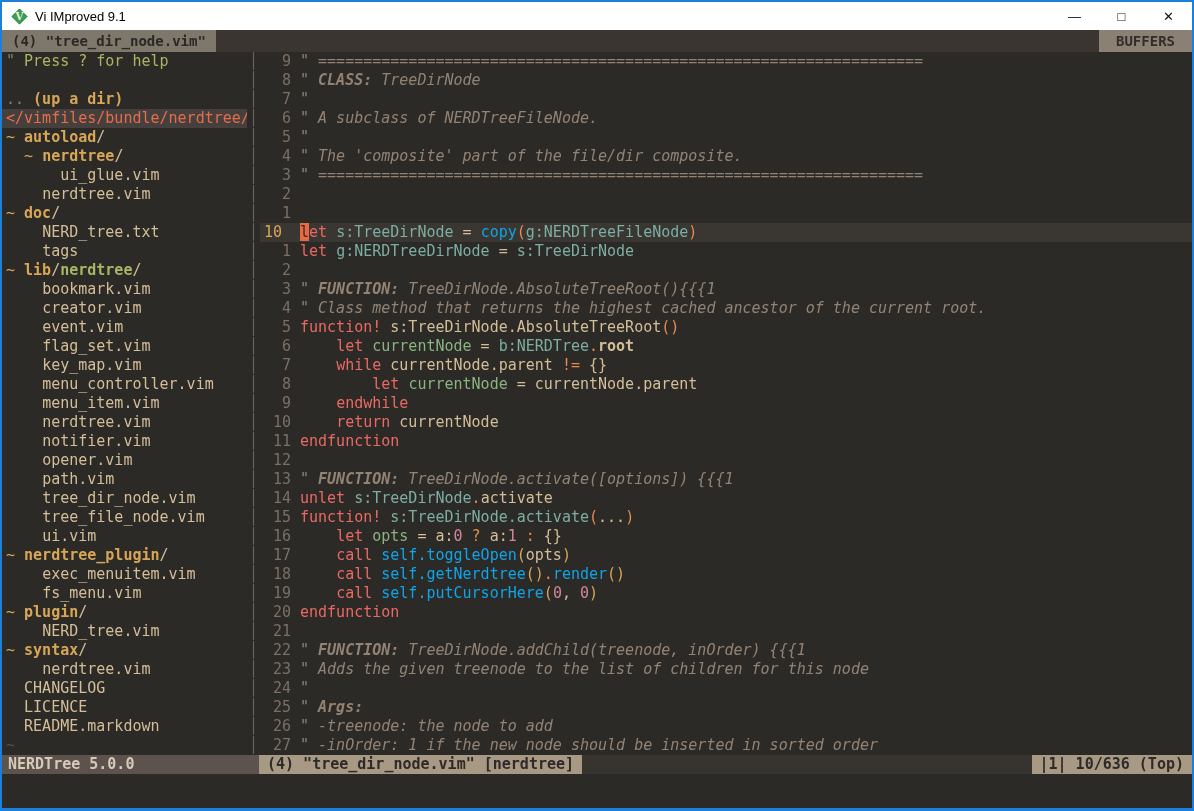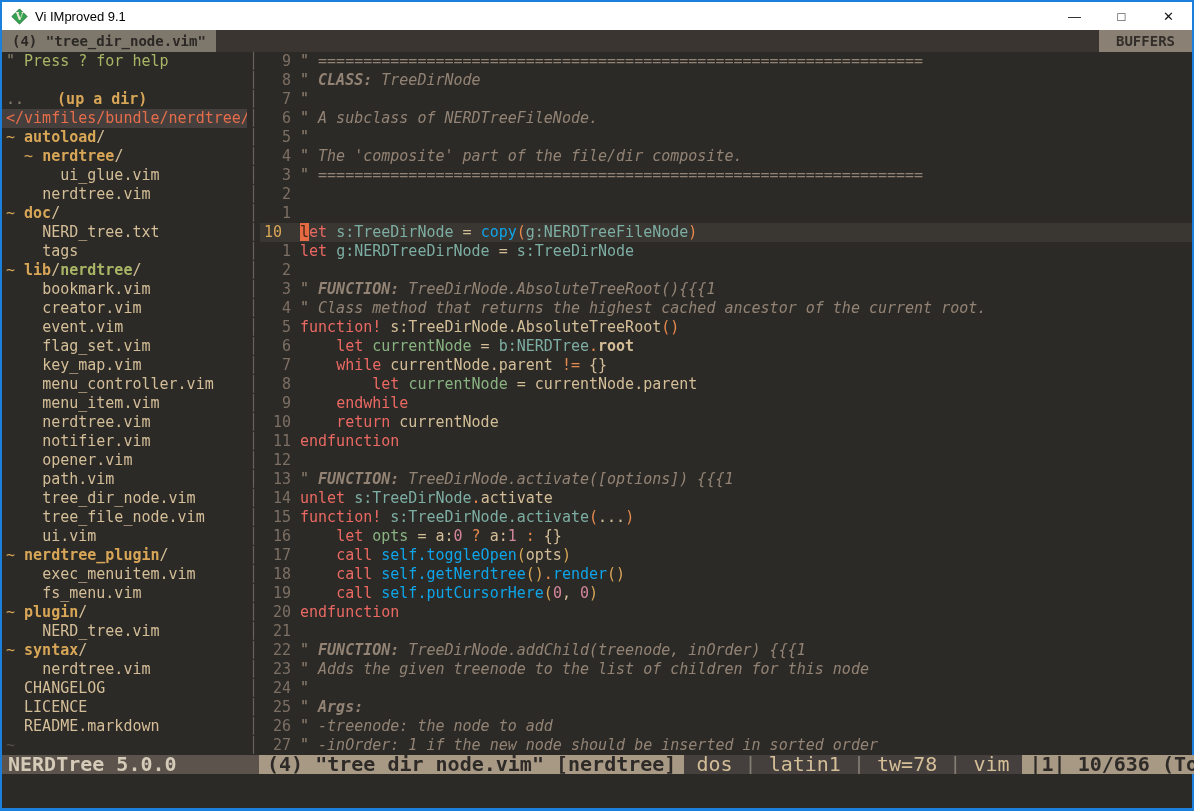--- a/index.html
+++ b/index.html
@@ -46,31 +46,31 @@
   .t-kw  { color: #ea6962; }
   .t-id  { color: #7daea3; }
   .t-var { color: #89b482; }
   .t-fn  { color: #0ea5e9; font-weight: normal; }
   .t-or  { color: #e78a4e; }
   .t-yl  { color: #d8a657; }
   .t-num { color: #d3869b; }
   .t-cursor { background: #e66b43; color: #47231a; }
   .t-dim   { color: #8a8070; }
   .t-help  { color: #a9b665; }
-  .t-up    { color: #d8a657; font-weight: bold; margin-left: 24px; }
+  .t-up    { color: #d8a657; font-weight: bold; }
   .t-root  { color: #e76d4a; }
   .t-arrow { color: #d8a657; }
   .t-dir   { color: #d8a657; font-weight: bold; text-align: center; }
   .t-sub   { color: #a9b665; font-weight: bold; }
   .t-file  { color: #d4be98; }
   .t-tilde { color: #55504a; }
   .t-sfg   { color: #d4be98; }
   .t-sdim  { color: #857e74; }
   
-  .statusbar { height: 19px; display: flex; font-size: 20px; line-height: 19px; white-space: pre; flex: 0 0 auto; }
+  .statusbar { height: 19px; display: flex; font-size: 15px; line-height: 19px; white-space: pre; flex: 0 0 auto; }
   .sb-left  { width: 257px; flex: 0 0 auto; background: #5b534c; color: #d6cbb8; font-weight: bold; padding-left: 6px; overflow: hidden; }
   .sb-file  { background: #a89984; color: #2d2a28; font-weight: bold; padding: 0 8px; }
   .sb-mid   { flex: 1; background: #37332e; }
   .sb-flags { background: #45403d; padding: 0 12px; }
   .sb-right { background: #a89984; color: #2d2a28; font-weight: bold; padding: 0 8px; }
   .cmdline { flex: 1; background: #2c2a27; }
 </style>
 </head>
 <body>
 
@@ -100,19 +100,18 @@
   <div class="content">
     <div class="sidebar" id="sidebar"><div class="srow"><span class="t-dim">" </span><span class="t-help">Press ? for help</span></div><div class="srow"></div><div class="srow"><span class="t-dim">.. </span><span class="t-up">(up a dir)</span></div><div class="srow hl"><span class="t-root">&lt;/vimfiles/bundle/nerdtree/</span></div><div class="srow"><span class="t-arrow">~ </span><span class="t-dir">autoload</span><span class="t-fg">/</span></div><div class="srow"><span class="t-fg">  </span><span class="t-arrow">~ </span><span class="t-dir">nerdtree</span><span class="t-fg">/</span></div><div class="srow"><span class="t-fg">      </span><span class="t-file">ui_glue.vim</span></div><div class="srow"><span class="t-fg">    </span><span class="t-file">nerdtree.vim</span></div><div class="srow"><span class="t-arrow">~ </span><span class="t-dir">doc</span><span class="t-fg">/</span></div><div class="srow"><span class="t-fg">    </span><span class="t-file">NERD_tree.txt</span></div><div class="srow"><span class="t-fg">    </span><span class="t-file">tags</span></div><div class="srow"><span class="t-arrow">~ </span><span class="t-dir">lib</span><span class="t-fg">/</span><span class="t-sub">nerdtree</span><span class="t-fg">/</span></div><div class="srow"><span class="t-fg">    </span><span class="t-file">bookmark.vim</span></div><div class="srow"><span class="t-fg">    </span><span class="t-file">creator.vim</span></div><div class="srow"><span class="t-fg">    </span><span class="t-file">event.vim</span></div><div class="srow"><span class="t-fg">    </span><span class="t-file">flag_set.vim</span></div><div class="srow"><span class="t-fg">    </span><span class="t-file">key_map.vim</span></div><div class="srow"><span class="t-fg">    </span><span class="t-file">menu_controller.vim</span></div><div class="srow"><span class="t-fg">    </span><span class="t-file">menu_item.vim</span></div><div class="srow"><span class="t-fg">    </span><span class="t-file">nerdtree.vim</span></div><div class="srow"><span class="t-fg">    </span><span class="t-file">notifier.vim</span></div><div class="srow"><span class="t-fg">    </span><span class="t-file">opener.vim</span></div><div class="srow"><span class="t-fg">    </span><span class="t-file">path.vim</span></div><div class="srow"><span class="t-fg">    </span><span class="t-file">tree_dir_node.vim</span></div><div class="srow"><span class="t-fg">    </span><span class="t-file">tree_file_node.vim</span></div><div class="srow"><span class="t-fg">    </span><span class="t-file">ui.vim</span></div><div class="srow"><span class="t-arrow">~ </span><span class="t-dir">nerdtree_plugin</span><span class="t-fg">/</span></div><div class="srow"><span class="t-fg">    </span><span class="t-file">exec_menuitem.vim</span></div><div class="srow"><span class="t-fg">    </span><span class="t-file">fs_menu.vim</span></div><div class="srow"><span class="t-arrow">~ </span><span class="t-dir">plugin</span><span class="t-fg">/</span></div><div class="srow"><span class="t-fg">    </span><span class="t-file">NERD_tree.vim</span></div><div class="srow"><span class="t-arrow">~ </span><span class="t-dir">syntax</span><span class="t-fg">/</span></div><div class="srow"><span class="t-fg">    </span><span class="t-file">nerdtree.vim</span></div><div class="srow"><span class="t-fg">  </span><span class="t-file">CHANGELOG</span></div><div class="srow"><span class="t-fg">  </span><span class="t-file">LICENCE</span></div><div class="srow"><span class="t-fg">  </span><span class="t-file">README.markdown</span></div><div class="srow"><span class="t-tilde">~</span></div></div>
     <div class="vsep" id="vsep"><div>│</div><div>│</div><div>│</div><div>│</div><div>│</div><div>│</div><div>│</div><div>│</div><div>│</div><div>│</div><div>│</div><div>│</div><div>│</div><div>│</div><div>│</div><div>│</div><div>│</div><div>│</div><div>│</div><div>│</div><div>│</div><div>│</div><div>│</div><div>│</div><div>│</div><div>│</div><div>│</div><div>│</div><div>│</div><div>│</div><div>│</div><div>│</div><div>│</div><div>│</div><div>│</div><div>│</div><div>│</div></div>
     <div class="editor" id="editor"><div class="erow"><span class="gut">9</span><span class="codeln"><span class="t-cm">" ===================================================================</span></span></div><div class="erow"><span class="gut">8</span><span class="codeln"><span class="t-cm">" </span><span class="t-cmb">CLASS:</span><span class="t-cm"> TreeDirNode</span></span></div><div class="erow"><span class="gut">7</span><span class="codeln"><span class="t-cm">"</span></span></div><div class="erow"><span class="gut">6</span><span class="codeln"><span class="t-cm">" A subclass of NERDTreeFileNode.</span></span></div><div class="erow"><span class="gut">5</span><span class="codeln"><span class="t-cm">"</span></span></div><div class="erow"><span class="gut">4</span><span class="codeln"><span class="t-cm">" The 'composite' part of the file/dir composite.</span></span></div><div class="erow"><span class="gut">3</span><span class="codeln"><span class="t-cm">" ===================================================================</span></span></div><div class="erow"><span class="gut">2</span><span class="codeln"></span></div><div class="erow"><span class="gut">1</span><span class="codeln"></span></div><div class="erow cur"><span class="gut">10</span><span class="codeln"><span class="t-cursor">l</span><span class="t-kw">et</span><span class="t-fg"> </span><span class="t-id">s:TreeDirNode</span><span class="t-fg"> = </span><span class="t-fn">copy</span><span class="t-or">(</span><span class="t-id">g:NERDTreeFileNode</span><span class="t-or">)</span></span></div><div class="erow"><span class="gut">1</span><span class="codeln"><span class="t-kw">let</span><span class="t-fg"> </span><span class="t-id">g:NERDTreeDirNode</span><span class="t-fg"> = </span><span class="t-id">s:TreeDirNode</span></span></div><div class="erow"><span class="gut">2</span><span class="codeln"></span></div><div class="erow"><span class="gut">3</span><span class="codeln"><span class="t-cm">" </span><span class="t-cmb">FUNCTION:</span><span class="t-cm"> TreeDirNode.AbsoluteTreeRoot(){{{1</span></span></div><div class="erow"><span class="gut">4</span><span class="codeln"><span class="t-cm">" Class method that returns the highest cached ancestor of the current root.</span></span></div><div class="erow"><span class="gut">5</span><span class="codeln"><span class="t-kw">function!</span><span class="t-fg"> s:TreeDirNode.AbsoluteTreeRoot</span><span class="t-or">()</span></span></div><div class="erow"><span class="gut">6</span><span class="codeln"><span class="t-fg">    </span><span class="t-kw">let</span><span class="t-fg"> </span><span class="t-var">currentNode</span><span class="t-fg"> = </span><span class="t-id">b:NERDTree</span><span class="t-or">.</span><span class="t-fgb">root</span></span></div><div class="erow"><span class="gut">7</span><span class="codeln"><span class="t-fg">    </span><span class="t-kw">while</span><span class="t-fg"> currentNode.parent </span><span class="t-or">!=</span><span class="t-fg"> {}</span></span></div><div class="erow"><span class="gut">8</span><span class="codeln"><span class="t-fg">        </span><span class="t-kw">let</span><span class="t-fg"> </span><span class="t-var">currentNode</span><span class="t-fg"> = currentNode.parent</span></span></div><div class="erow"><span class="gut">9</span><span class="codeln"><span class="t-fg">    </span><span class="t-kw">endwhile</span></span></div><div class="erow"><span class="gut">10</span><span class="codeln"><span class="t-fg">    </span><span class="t-kw">return</span><span class="t-fg"> currentNode</span></span></div><div class="erow"><span class="gut">11</span><span class="codeln"><span class="t-kw">endfunction</span></span></div><div class="erow"><span class="gut">12</span><span class="codeln"></span></div><div class="erow"><span class="gut">13</span><span class="codeln"><span class="t-cm">" </span><span class="t-cmb">FUNCTION:</span><span class="t-cm"> TreeDirNode.activate([options]) {{{1</span></span></div><div class="erow"><span class="gut">14</span><span class="codeln"><span class="t-kw">unlet</span><span class="t-fg"> </span><span class="t-id">s:TreeDirNode</span><span class="t-or">.</span><span class="t-fg">activate</span></span></div><div class="erow"><span class="gut">15</span><span class="codeln"><span class="t-kw">function!</span><span class="t-fg"> </span><span class="t-id">s:TreeDirNode.activate</span><span class="t-or">(</span><span class="t-fg">...</span><span class="t-or">)</span></span></div><div class="erow"><span class="gut">16</span><span class="codeln"><span class="t-fg">    </span><span class="t-kw">let</span><span class="t-fg"> </span><span class="t-var">opts</span><span class="t-fg"> = a:</span><span class="t-num">0</span><span class="t-fg"> </span><span class="t-or">?</span><span class="t-fg"> a:</span><span class="t-num">1</span><span class="t-fg"> </span><span class="t-or">:</span><span class="t-fg"> {}</span></span></div><div class="erow"><span class="gut">17</span><span class="codeln"><span class="t-fg">    </span><span class="t-kw">call</span><span class="t-fg"> </span><span class="t-fn">self.toggleOpen</span><span class="t-yl">(</span><span class="t-fg">opts</span><span class="t-yl">)</span></span></div><div class="erow"><span class="gut">18</span><span class="codeln"><span class="t-fg">    </span><span class="t-kw">call</span><span class="t-fg"> </span><span class="t-fn">self.getNerdtree</span><span class="t-yl">()</span><span class="t-or">.</span><span class="t-fn">render</span><span class="t-yl">()</span></span></div><div class="erow"><span class="gut">19</span><span class="codeln"><span class="t-fg">    </span><span class="t-kw">call</span><span class="t-fg"> </span><span class="t-fn">self.putCursorHere</span><span class="t-yl">(</span><span class="t-num">0</span><span class="t-fg">, </span><span class="t-num">0</span><span class="t-yl">)</span></span></div><div class="erow"><span class="gut">20</span><span class="codeln"><span class="t-kw">endfunction</span></span></div><div class="erow"><span class="gut">21</span><span class="codeln"></span></div><div class="erow"><span class="gut">22</span><span class="codeln"><span class="t-cm">" </span><span class="t-cmb">FUNCTION:</span><span class="t-cm"> TreeDirNode.addChild(treenode, inOrder) {{{1</span></span></div><div class="erow"><span class="gut">23</span><span class="codeln"><span class="t-cm">" Adds the given treenode to the list of children for this node</span></span></div><div class="erow"><span class="gut">24</span><span class="codeln"><span class="t-cm">"</span></span></div><div class="erow"><span class="gut">25</span><span class="codeln"><span class="t-cm">" </span><span class="t-cmb">Args:</span></span></div><div class="erow"><span class="gut">26</span><span class="codeln"><span class="t-cm">" -treenode: the node to add</span></span></div><div class="erow"><span class="gut">27</span><span class="codeln"><span class="t-cm">" -inOrder: 1 if the new node should be inserted in sorted order</span></span></div></div>
   </div>
 
   <div class="statusbar">
     <span class="sb-left">NERDTree 5.0.0</span>
     <span class="sb-file">(4) "tree_dir_node.vim" [nerdtree]</span>
     <span class="sb-mid"></span>
-    <span class="sb-flags" id="sb-flags"><span class="t-sfg">dos</span><span class="t-sdim"> | </span><span class="t-sfg">latin1</span><span class="t-sdim"> | </span><span class="t-sfg">tw=78</span><span class="t-sdim"> | </span><span class="t-sfg">vim</span></span>
     <span class="sb-right">|1| 10/636 (Top)</span>
   </div>
 
   <div class="cmdline"></div>
 
 </div>
 
 </body></html>

